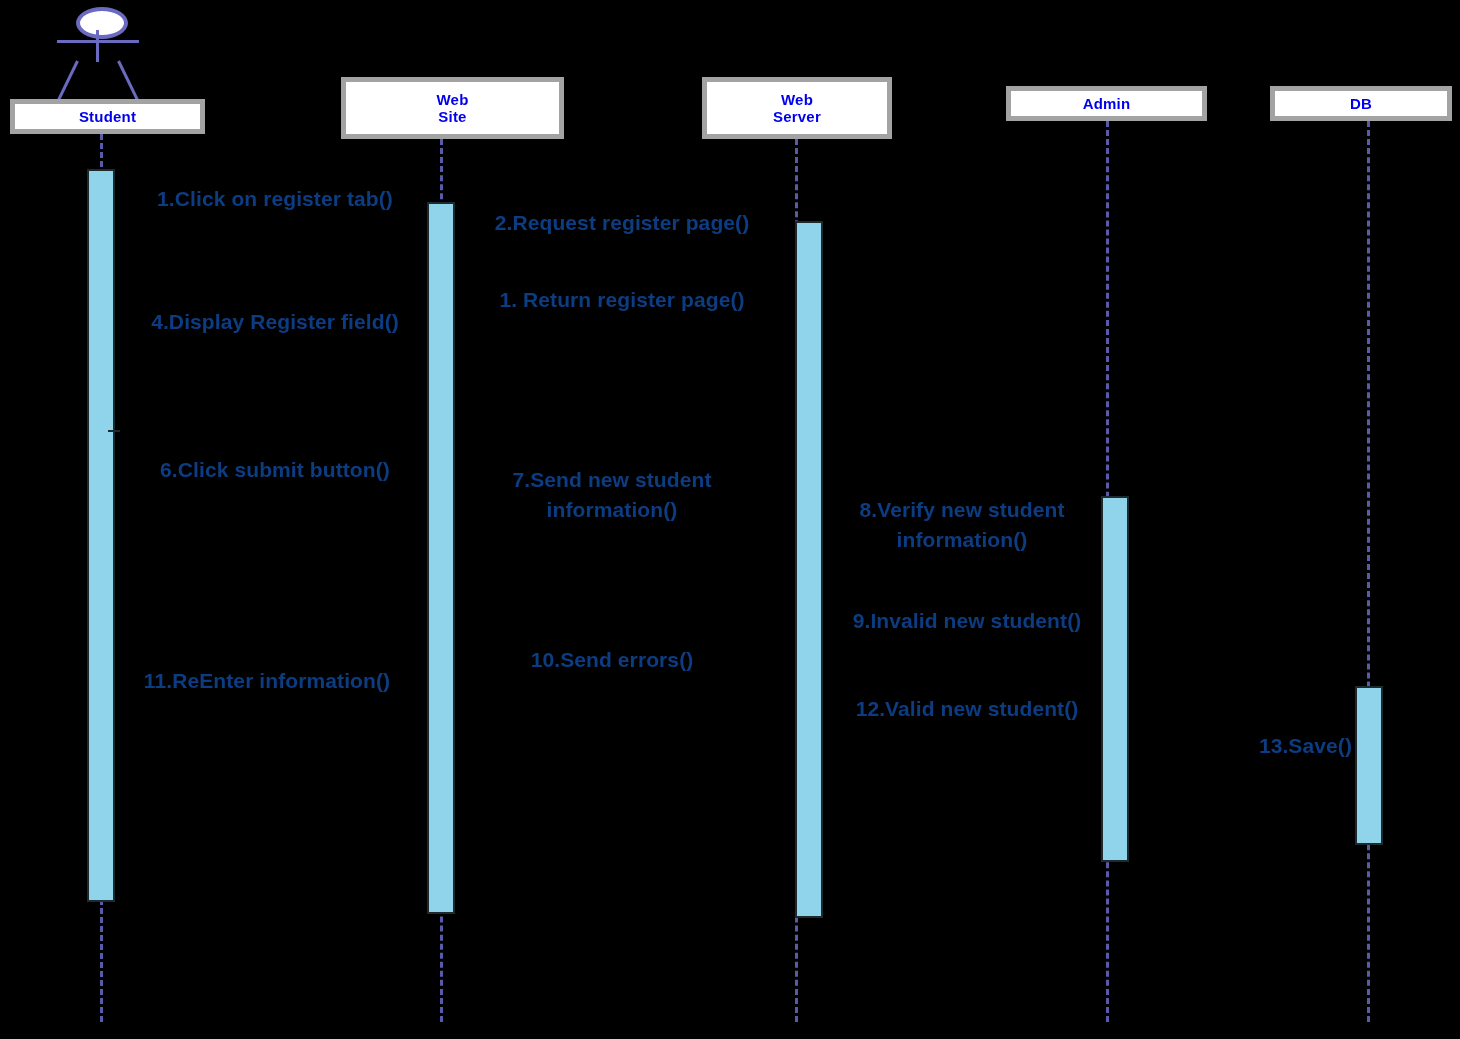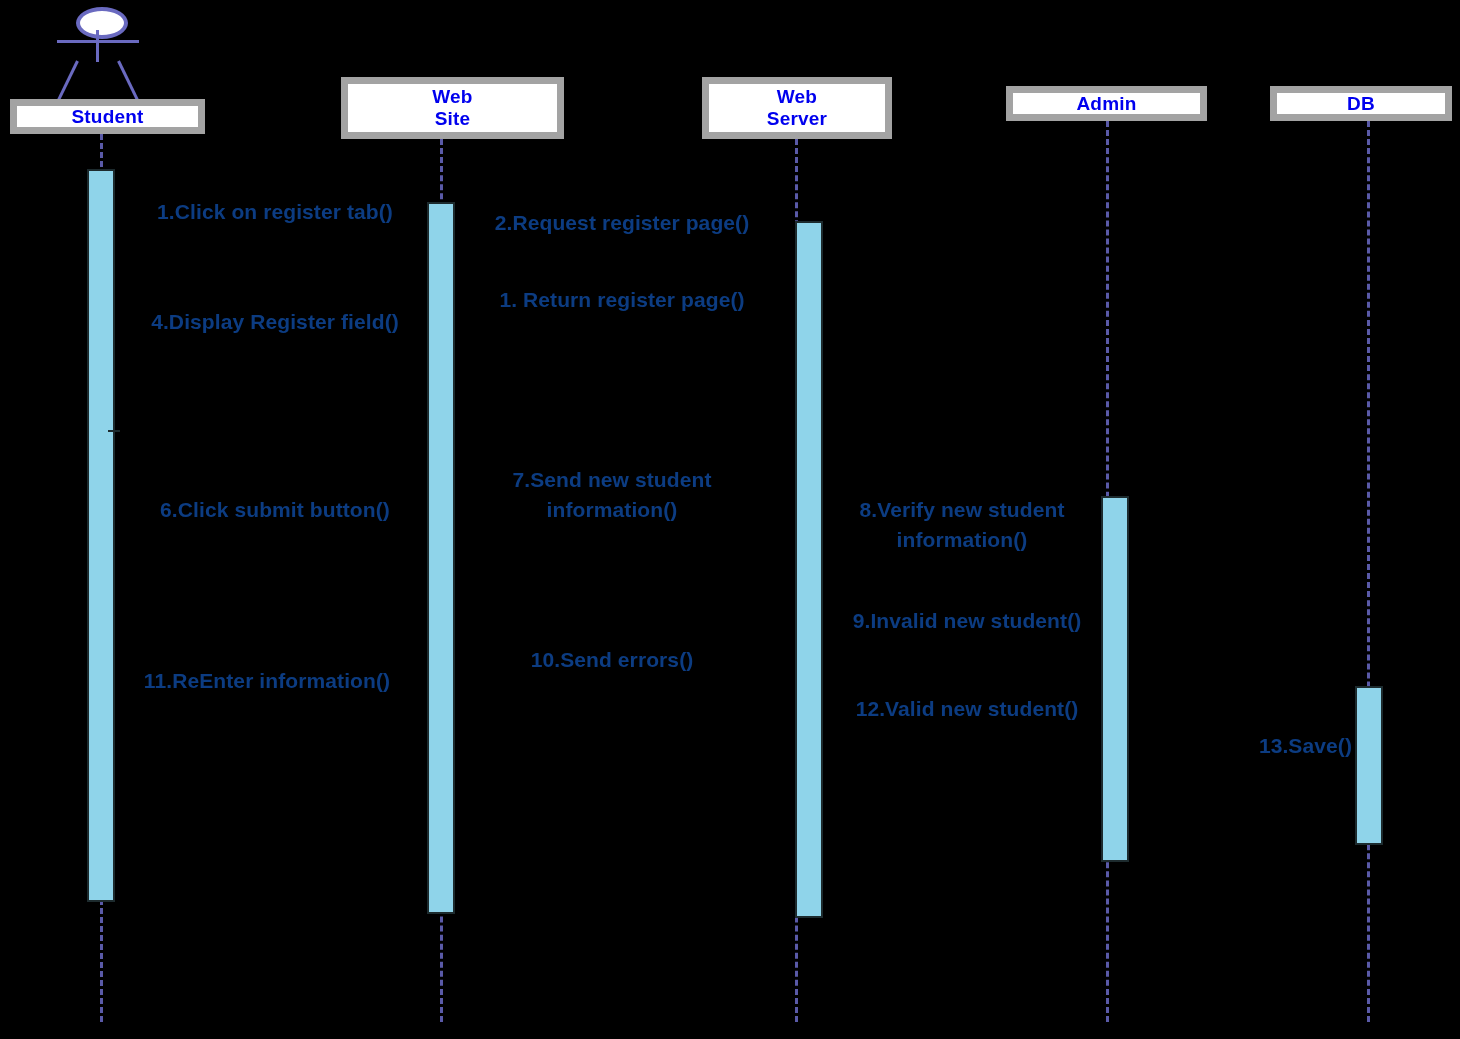--- a/index.html
+++ b/index.html
@@ -26,29 +26,29 @@
   }
   .actor-line {
     position: absolute;
     background: #6a6ac0;
   }
 
   
   .lifebox {
     position: absolute;
     background: #ffffff;
-    border: 7px solid #a3a3a3;
+    border: 5px solid #a3a3a3;
     box-sizing: border-box;
     display: flex;
     flex-direction: column;
     align-items: center;
     justify-content: center;
     color: #0000ee;
     font-weight: bold;
-    font-size: 19px;
+    font-size: 15px;
     line-height: 1.15;
     text-align: center;
     letter-spacing: 0.2px;
   }
   .lifebox span { display: block; }
 
   
   .lifeline {
     position: absolute;
     width: 0;
@@ -122,25 +122,25 @@
   <div class="lifeline" style="left:1367px;top:121px;height:901px;"></div>
 
   <div class="activation" style="left:87px;top:169px;width:28px;height:733px;"></div>
   <div class="tickmark" style="left:108px;top:430px;width:12px;"></div>
 
   <div class="activation" style="left:427px;top:202px;width:28px;height:712px;"></div>
   <div class="activation" style="left:795px;top:221px;width:28px;height:697px;"></div>
   <div class="activation" style="left:1101px;top:496px;width:28px;height:366px;"></div>
   <div class="activation" style="left:1355px;top:686px;width:28px;height:159px;"></div>
 
-  <div class="msg" style="left:120px;top:197px;width:310px;">1.Click on register tab()</div>
+  <div class="msg" style="left:120px;top:184px;width:310px;">1.Click on register tab()</div>
   <div class="msg" style="left:462px;top:208px;width:320px;">2.Request register page()</div>
   <div class="msg" style="left:462px;top:285px;width:320px;">1. Return register page()</div>
   <div class="msg" style="left:120px;top:307px;width:310px;">4.Display Register field()</div>
-  <div class="msg" style="left:120px;top:455px;width:310px;margin-top:40px;">6.Click submit button()</div>
+  <div class="msg" style="left:120px;top:455px;width:310px;">6.Click submit button()</div>
   <div class="msg" style="left:462px;top:465px;width:300px;">7.Send new student
 information()</div>
   <div class="msg" style="left:832px;top:495px;width:260px;">8.Verify new student
 information()</div>
   <div class="msg" style="left:832px;top:606px;width:270px;">9.Invalid new student()</div>
   <div class="msg" style="left:462px;top:645px;width:300px;">10.Send errors()</div>
   <div class="msg" style="left:112px;top:666px;width:310px;">11.ReEnter information()</div>
   <div class="msg" style="left:832px;top:694px;width:270px;">12.Valid new student()</div>
   <div class="msg" style="left:1137px;top:731px;width:215px;text-align:right;">13.Save()</div>
 

